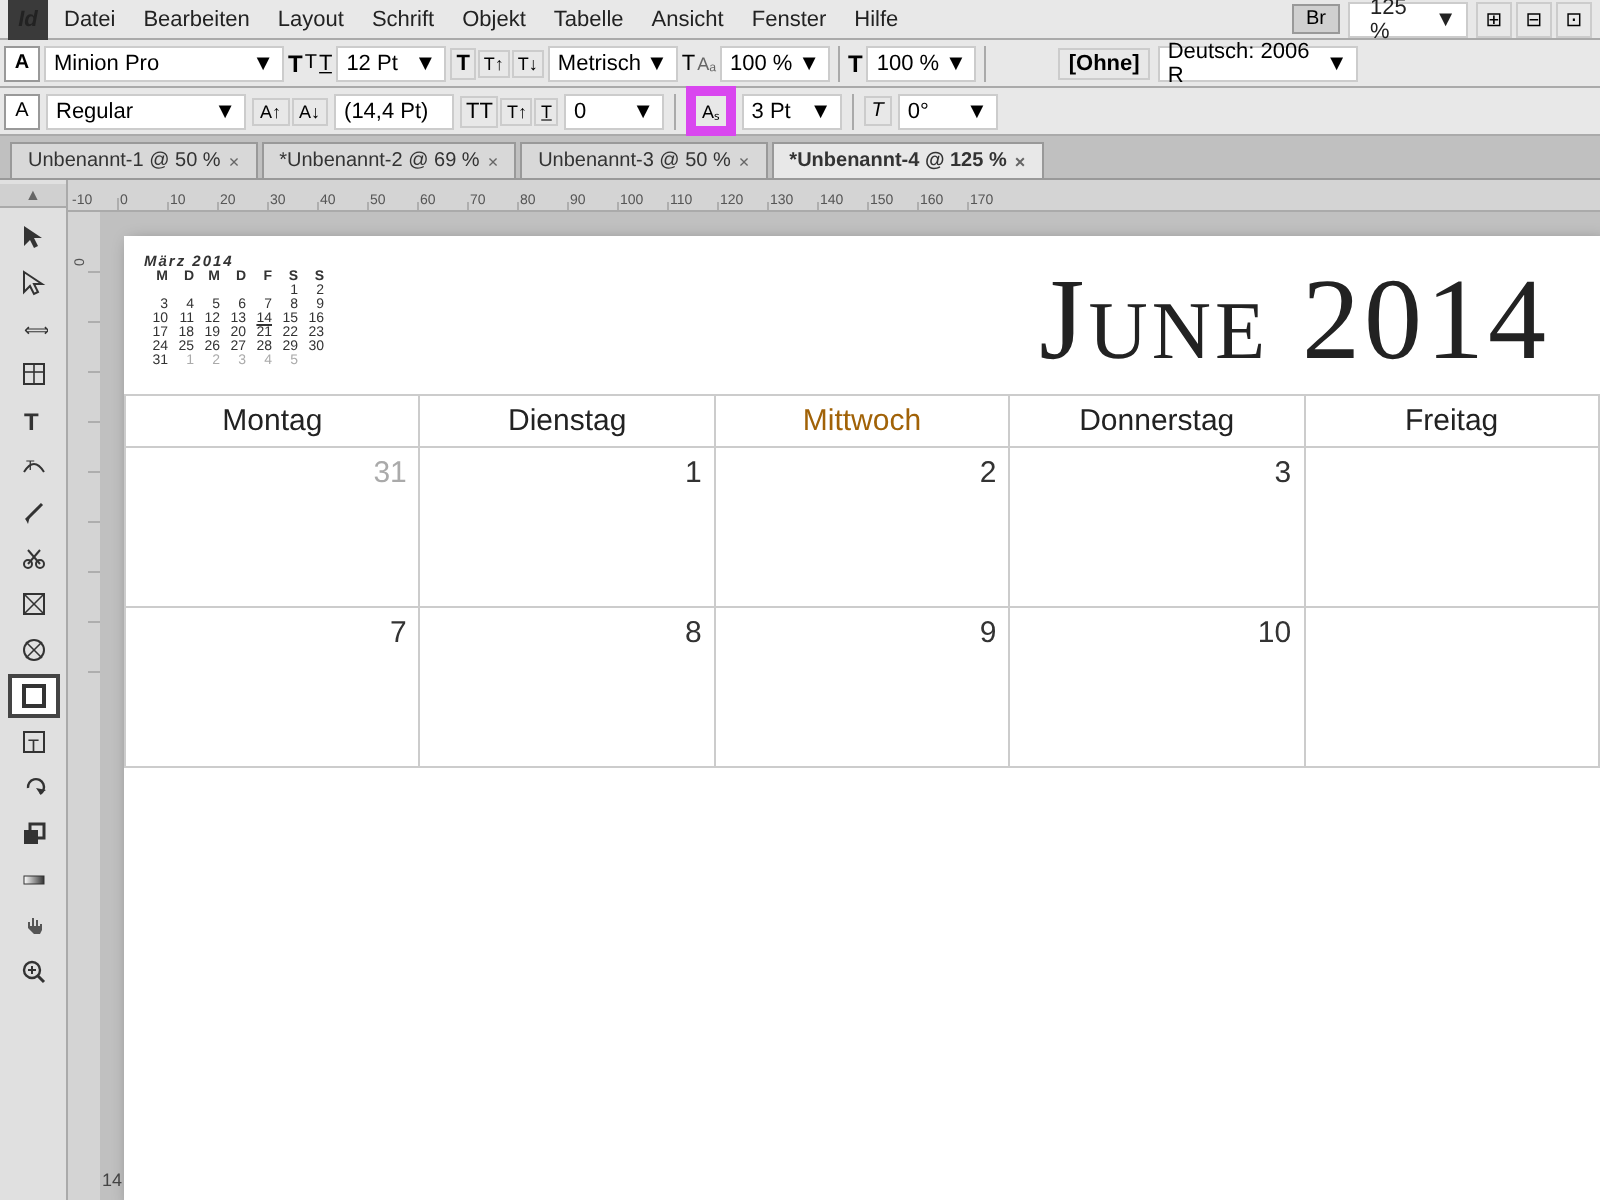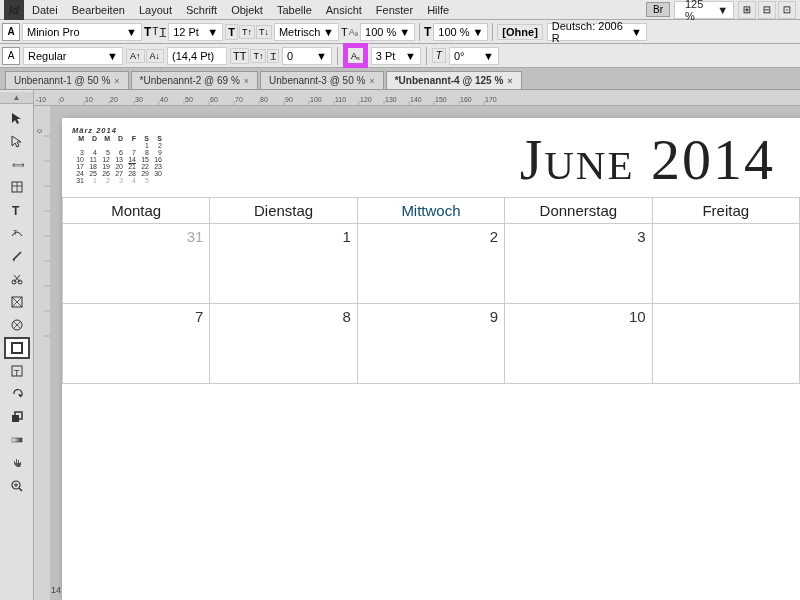--- a/index.html
+++ b/index.html
@@ -201,21 +201,21 @@
     </div>
     <div class="toolbar-sep"></div>
     <div style="display:flex; align-items:center; gap:1px;">
       <span style="font-size:12px; font-weight:bold;">T</span>
     </div>
     <div class="toolbar-item" style="width:55px;">
       <span>100 %</span>
       <span style="margin-left:auto;">▼</span>
     </div>
     <div class="toolbar-sep"></div>
-    <div style="font-size:11px; font-weight:bold; border:1px solid #ccc; padding:1px 4px; background:#e8e8e8;">[Ohne]</div>
+    <div style="font-size:11px; font-weight:bold; border:1px solid #ccc; padding:1px 4px; background:#e8e8e8;margin-left:32px;">[Ohne]</div>
     <div class="toolbar-item" style="width:100px; margin-left:2px;">
       <span>Deutsch: 2006 R</span>
       <span style="margin-left:auto;">▼</span>
     </div>
   </div>
 
   <div class="second-toolbar">
     <div style="width:18px; height:18px; border:1px solid #999; background:#fff; display:flex; align-items:center; justify-content:center; font-size:10px;">A</div>
     <div class="toolbar-item" style="width:100px;">
       <span>Regular</span>
@@ -544,21 +544,21 @@
                   <span style="font-size:58px; font-family:'Georgia',serif; color:#222; font-variant:small-caps; font-weight:normal; letter-spacing:2px;">June 2014</span>
                 </div>
               </div>
             </div>
 
             <table style="width:100%; border-collapse:collapse;padding-left:36px;">
               <thead>
                 <tr>
                   <th style="border:1px solid #ccc; padding:4px 8px; font-size:15px; font-weight:normal; text-align:center; color:#222; width:20%;">Montag</th>
                   <th style="border:1px solid #ccc; padding:4px 8px; font-size:15px; font-weight:normal; text-align:center; color:#222; width:20%;">Dienstag</th>
-                  <th style="border:1px solid #ccc; padding:4px 8px; font-size:15px; font-weight:normal; text-align:center; color:#0c4a6e; width:20%;">Mittwoch</th>
+                  <th style="border:1px solid #ccc; padding:4px 8px; font-size:15px; font-weight:normal; text-align:center; color:#a16207; width:20%;">Mittwoch</th>
                   <th style="border:1px solid #ccc; padding:4px 8px; font-size:15px; font-weight:normal; text-align:center; color:#222; width:20%;">Donnerstag</th>
                   <th style="border:1px solid #ccc; padding:4px 8px; font-size:15px; font-weight:normal; text-align:center; color:#222; width:20%;">Freitag</th>
                 </tr>
               </thead>
               <tbody>
 
                 <tr>
                   <td style="border:1px solid #ccc; height:80px; vertical-align:top; padding:4px 6px; text-align:right; font-size:15px; color:#aaa;">31</td>
                   <td style="border:1px solid #ccc; height:80px; vertical-align:top; padding:4px 6px; text-align:right; font-size:15px; color:#333;">1</td>
                   <td style="border:1px solid #ccc; height:80px; vertical-align:top; padding:4px 6px; text-align:right; font-size:15px; color:#333;">2</td>

